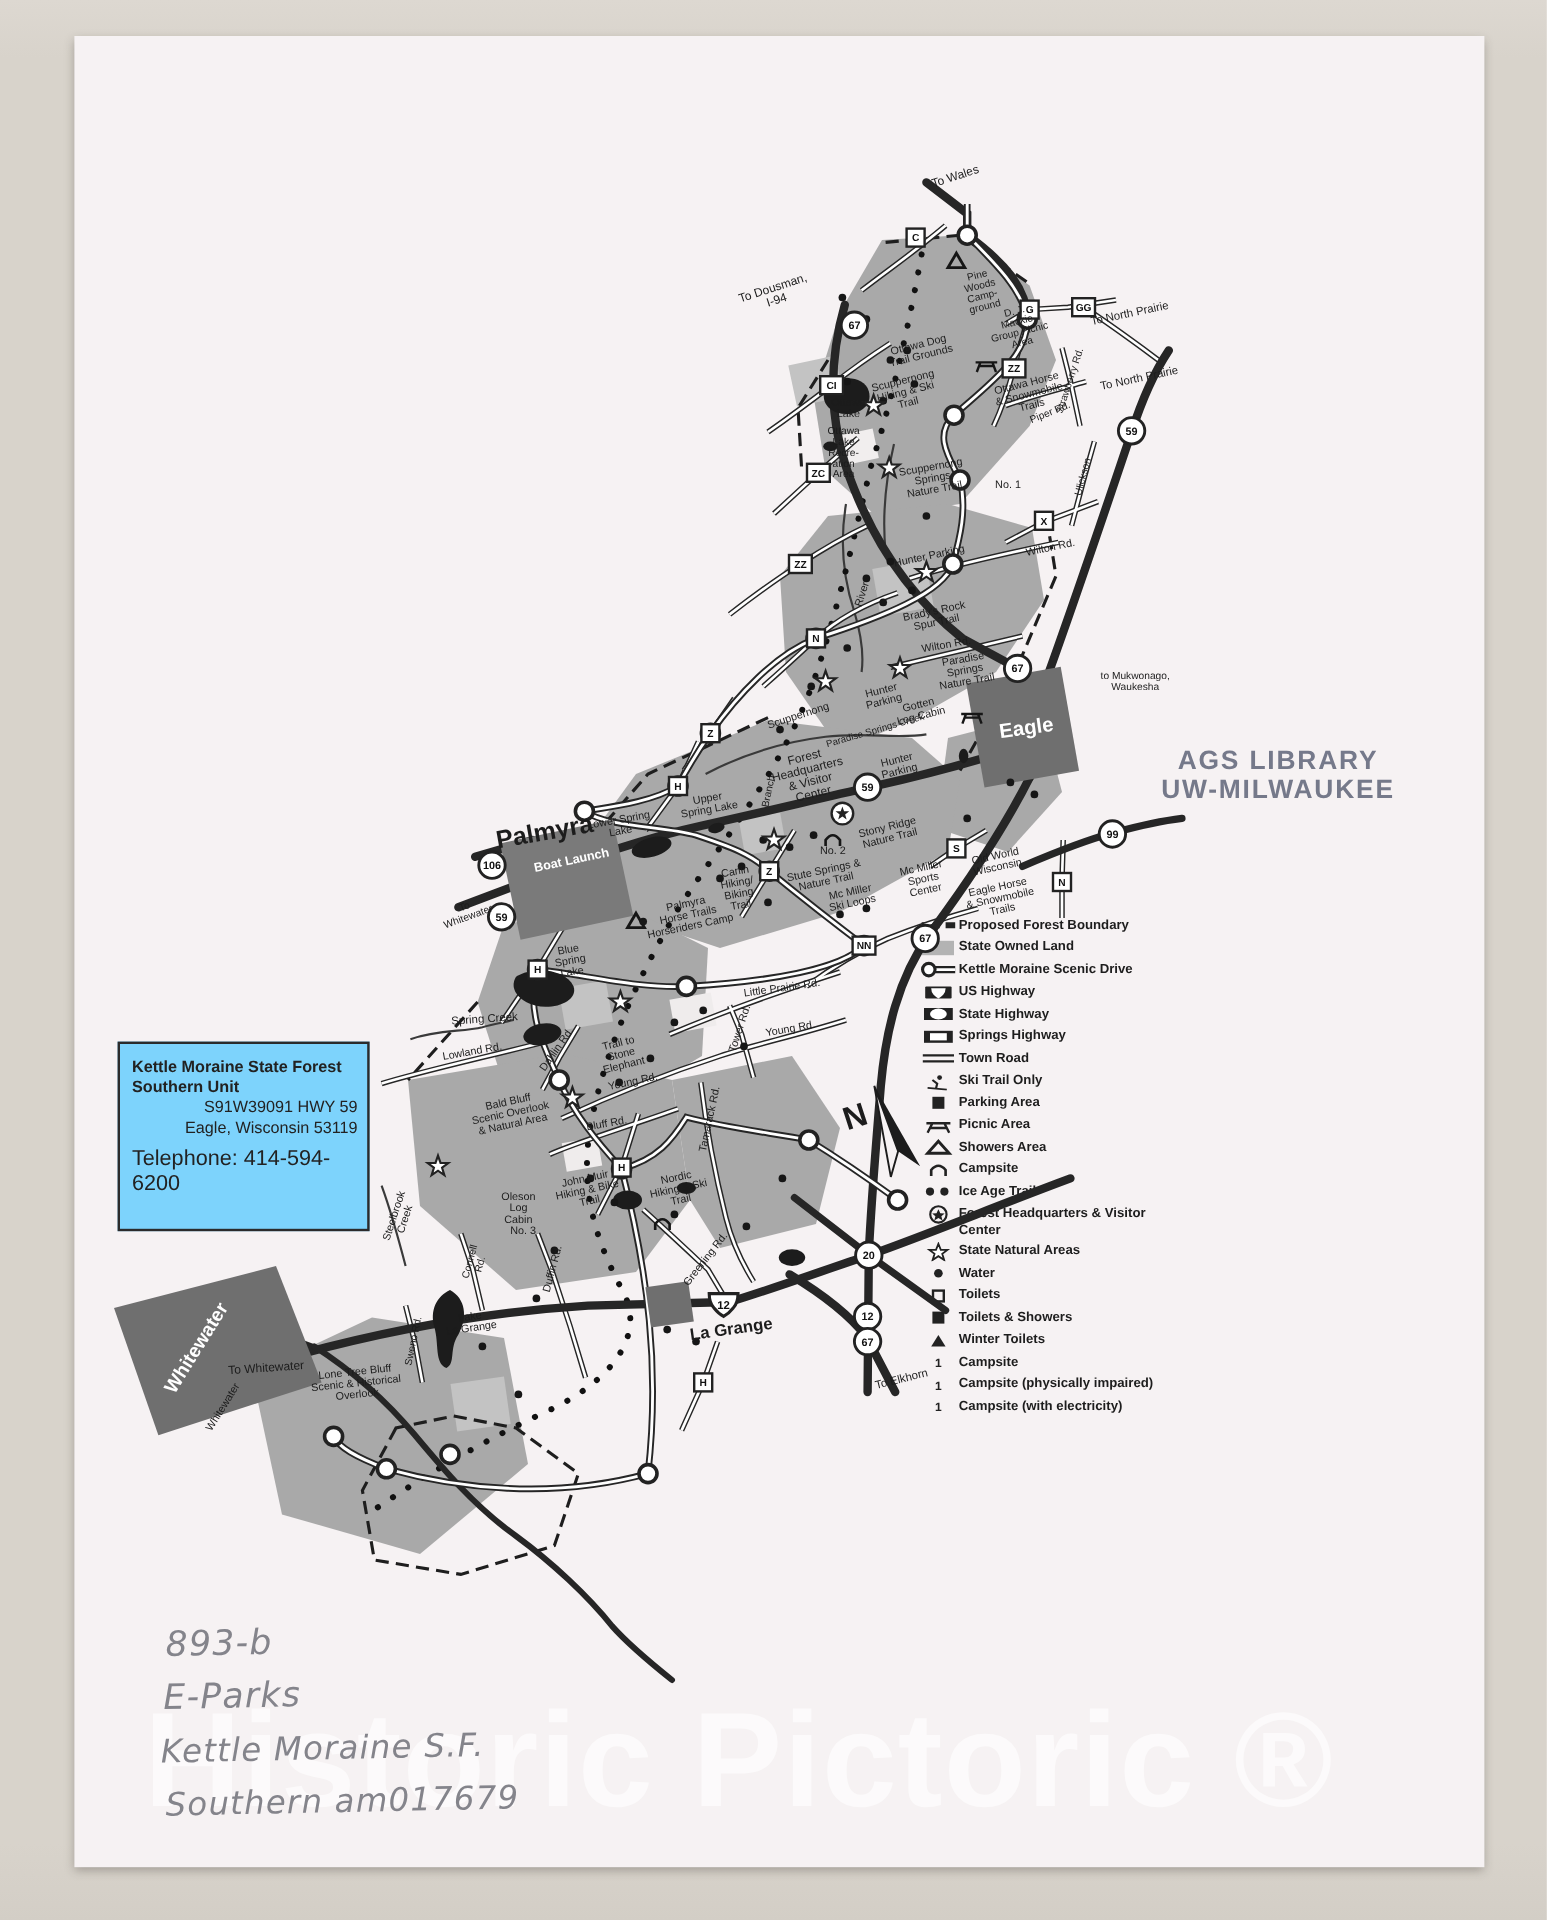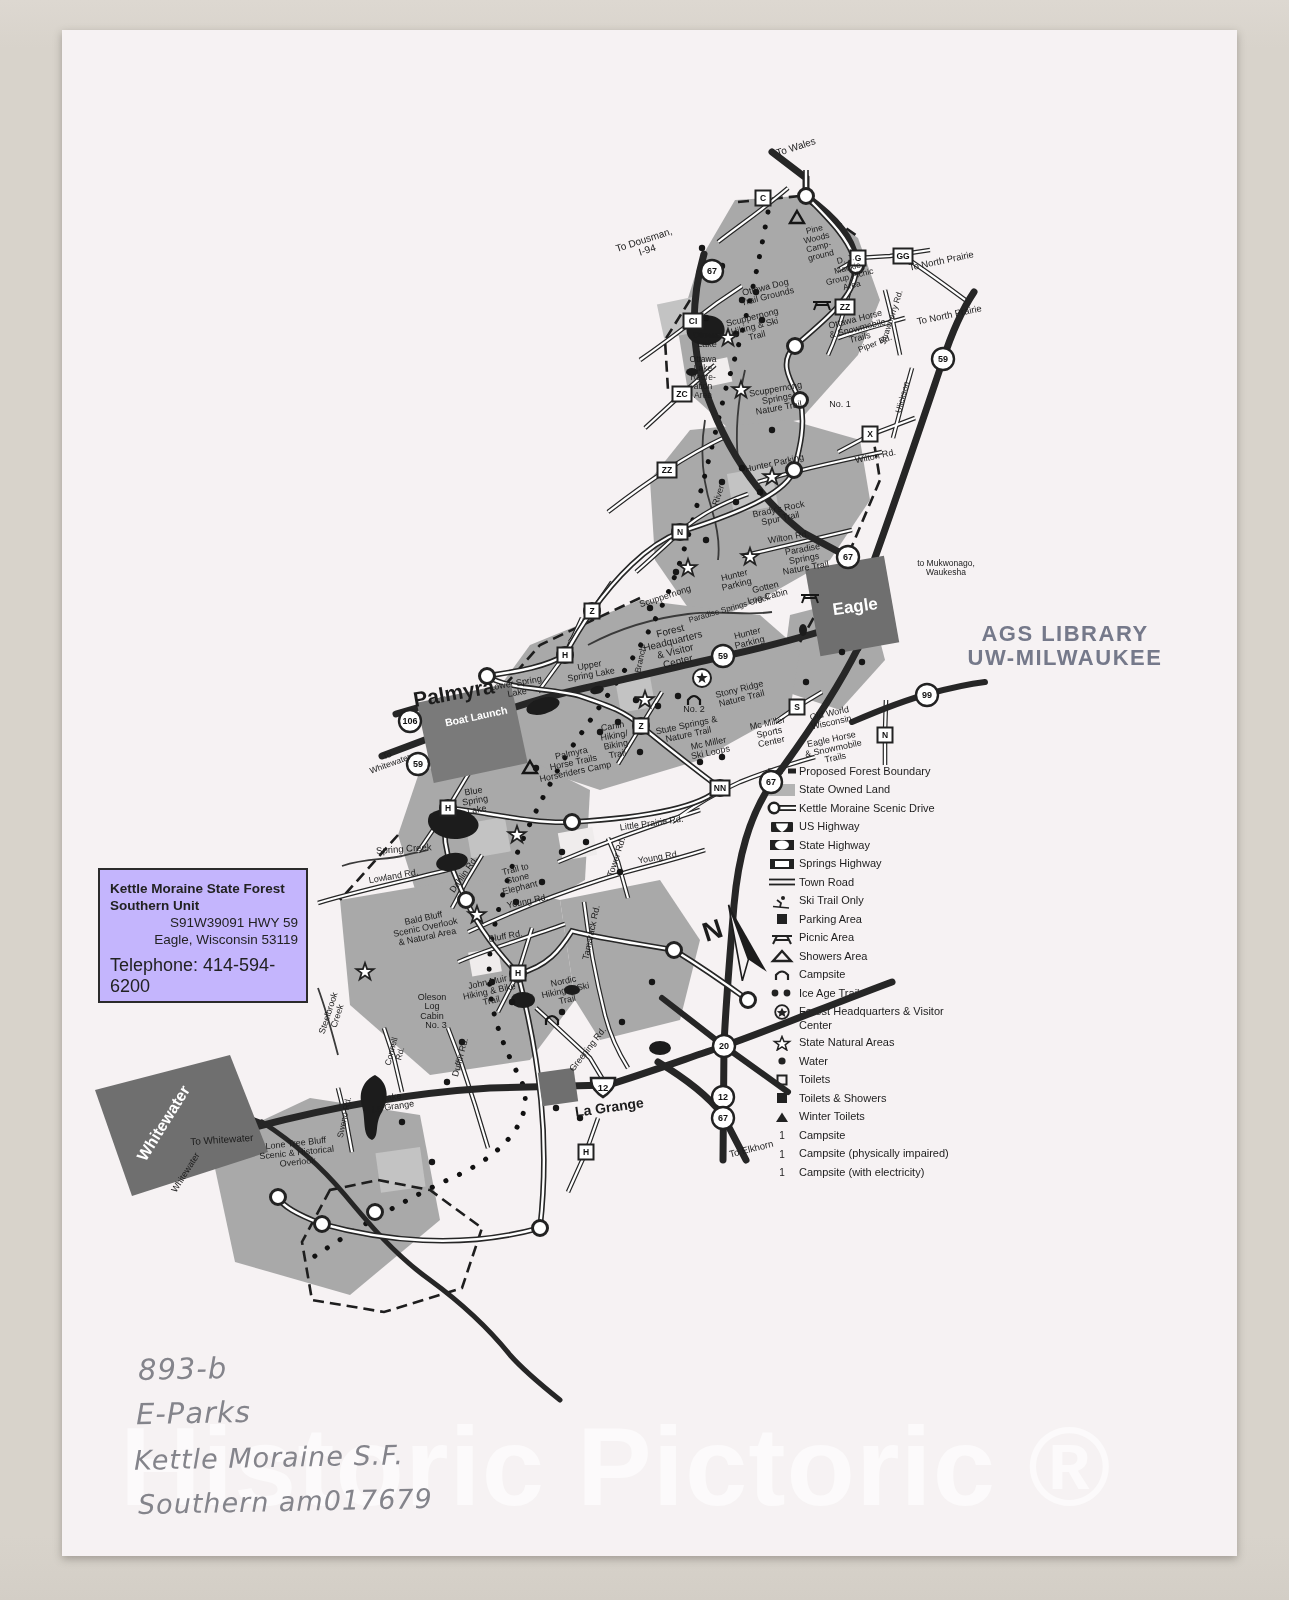--- a/index.html
+++ b/index.html
@@ -14,32 +14,32 @@
     overflow:hidden;
   }
   
   #title-block{position:absolute;left:100px;top:118px;color:#222;}
   #title-block .big{font-size:41px;line-height:46px;letter-spacing:.5px;}
   #title-rule{width:138px;height:4px;background:#2b2b2b;margin:9px 0 6px 0;}
   #title-block .sub{font-size:29px;line-height:34px;}
   
   #address-box{
     position:absolute;left:98px;top:868px;width:188px;
-    border:2px solid #2b2b2b;background:#c4b5fd;padding:10px 8px 4px 10px;color:#222;
+    border:2px solid #2b2b2b;background:#7dd3fc;padding:10px 8px 27px 10px;color:#222;
   }
   #address-box .b{font-weight:bold;font-size:13.5px;line-height:17px;}
   #address-box .n{font-size:13.5px;line-height:17px;text-align:right;}
   #address-box .ph{font-size:18px;margin-top:7px;}
   
   #stamp{
     position:absolute;left:940px;top:622px;width:250px;text-align:center;
     color:#5f6478;opacity:.85;font-weight:bold;font-size:22px;line-height:24px;letter-spacing:1.5px;
   }
   
-  #legend{position:absolute;left:765px;top:763px;width:212px;}
+  #legend{position:absolute;left:765px;top:763px;width:212px;font-weight:bold;}
   .lrow{display:flex;align-items:flex-start;margin-bottom:2.5px;}
   .licon{width:34px;flex:0 0 34px;display:flex;justify-content:center;padding-top:0px;}
   .llabel{font-size:11px;line-height:13.5px;color:#1d1d1d;padding-top:1.5px;}
   
   #watermark{
     position:absolute;left:58px;top:1372px;width:1500px;
     font-size:112px;font-weight:800;letter-spacing:1px;white-space:nowrap;
     color:rgba(255,255,255,.62);
   }
   

